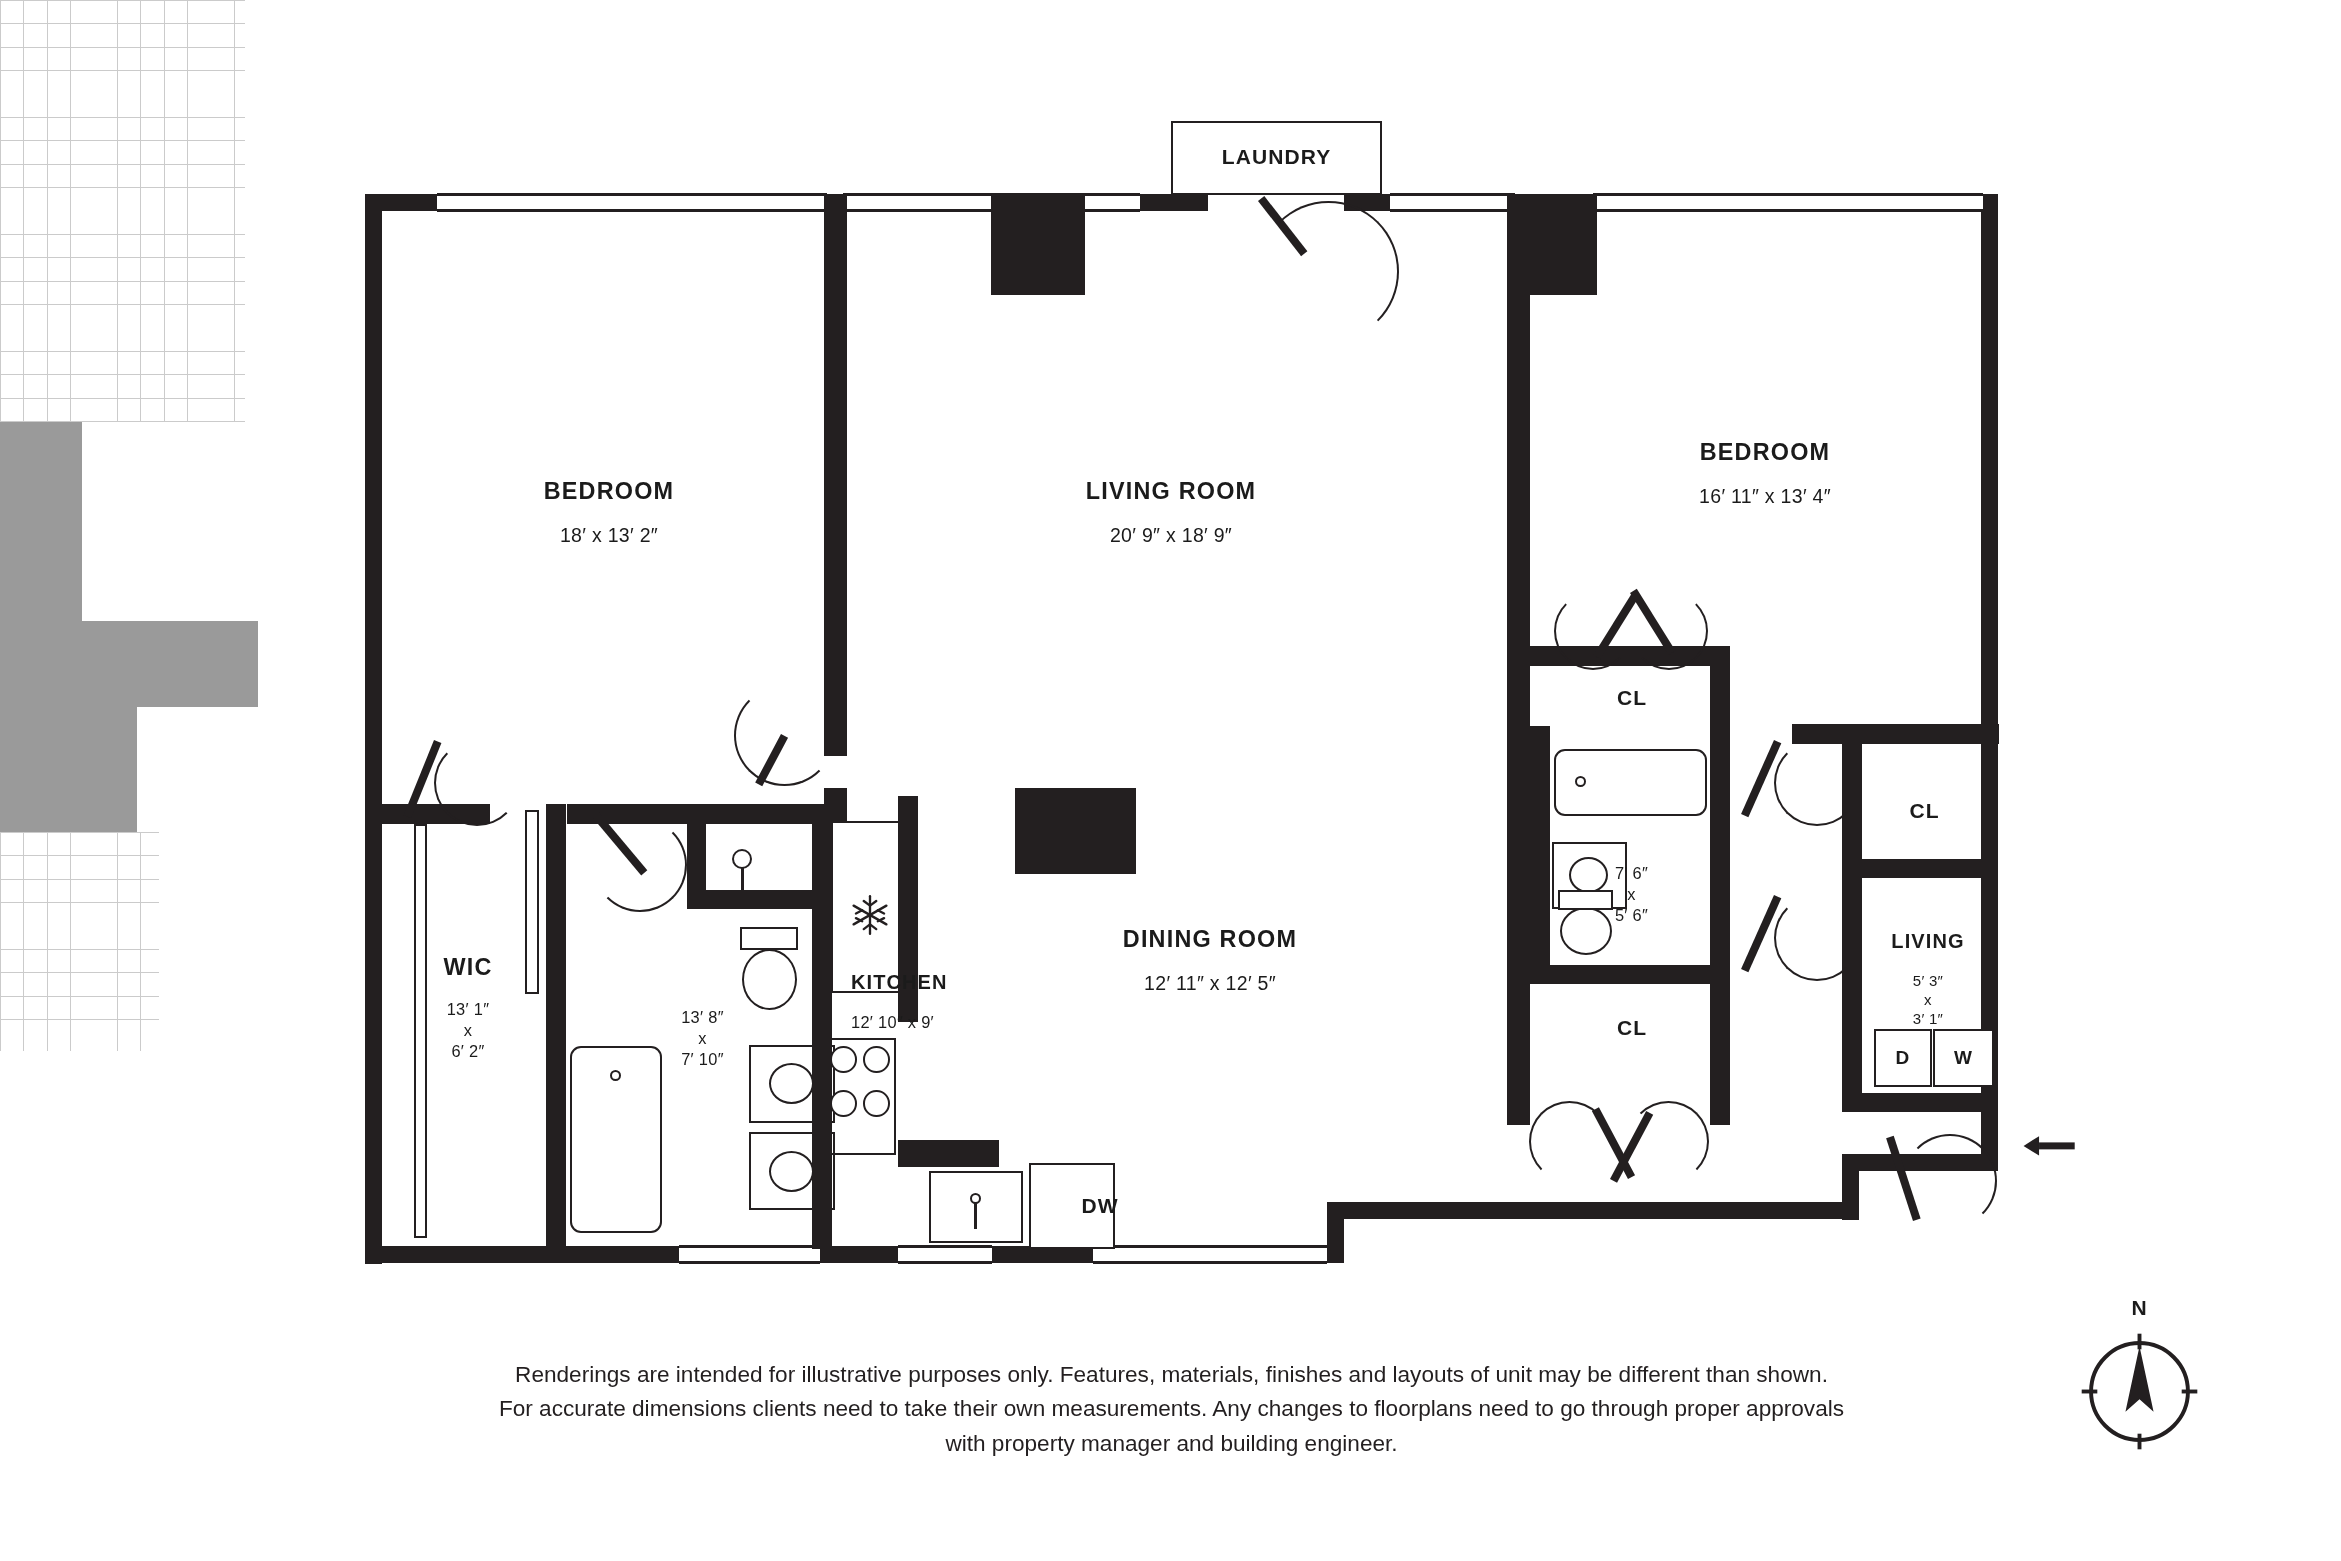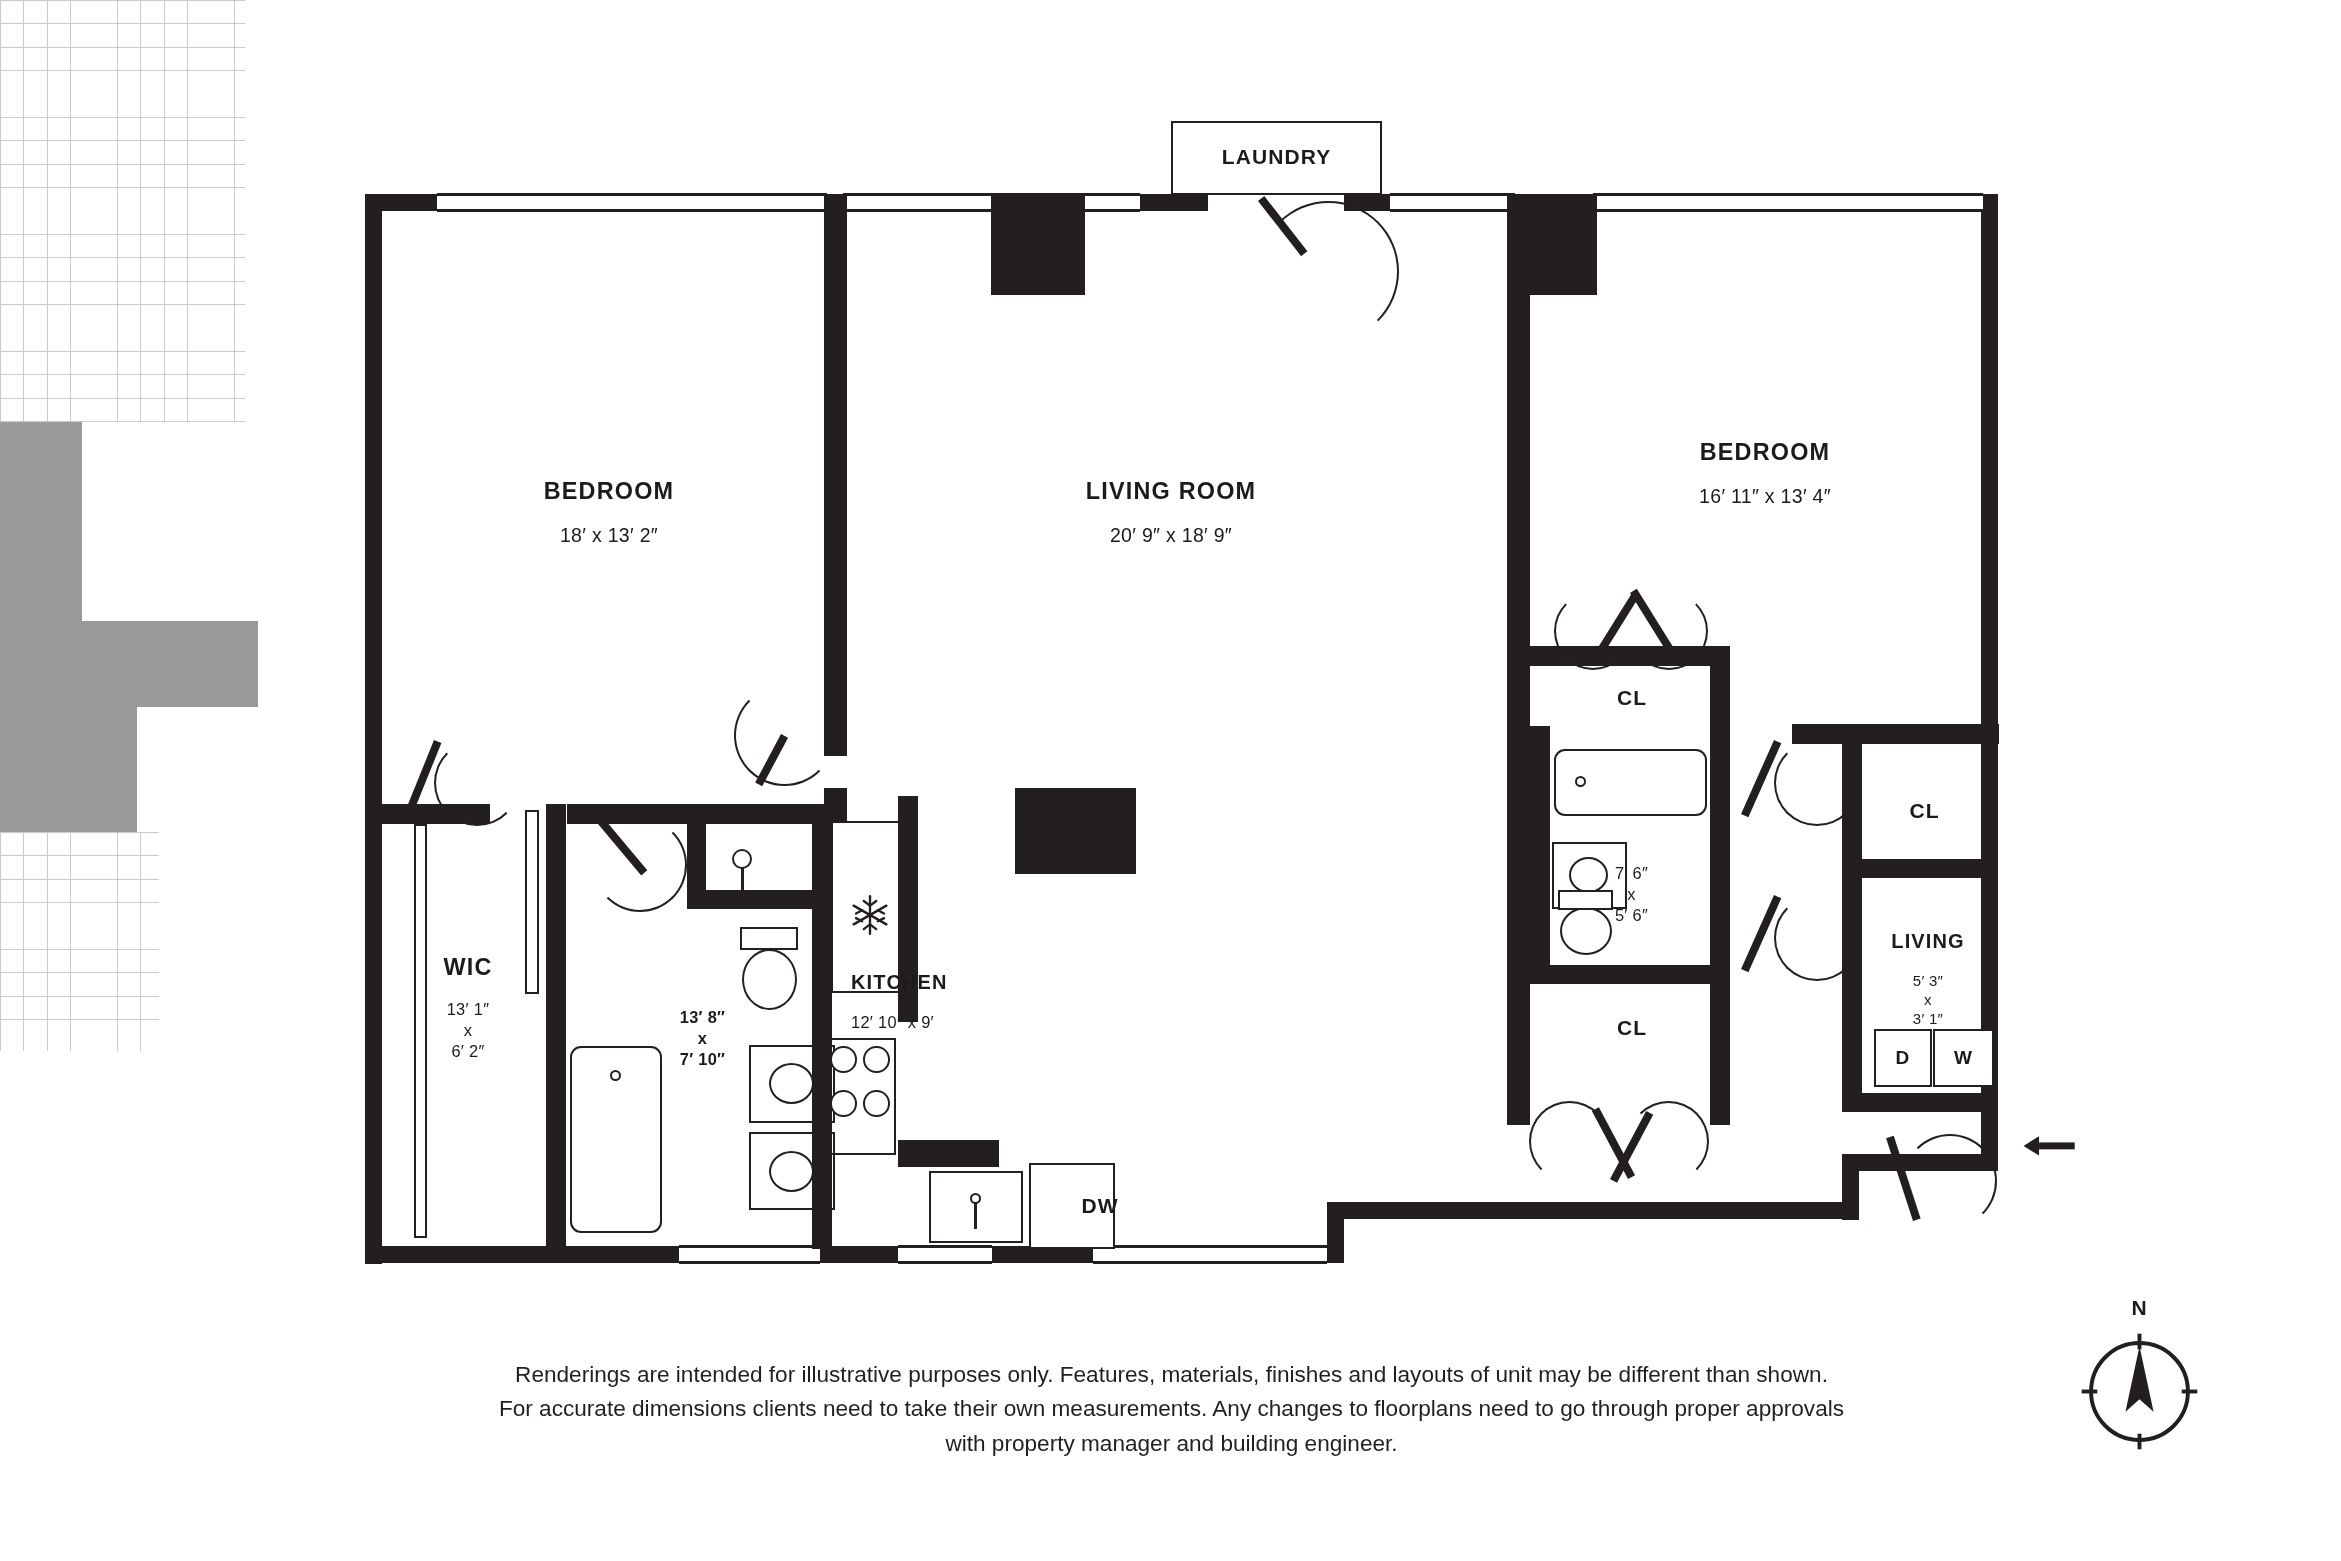--- a/index.html
+++ b/index.html
@@ -288,34 +288,38 @@
   <div class="label" style="left:960px; top:461px; width:422px;">
     <div class="rname">LIVING ROOM</div>
     <div class="rdim">20′ 9″ x 18′ 9″</div>
   </div>
 
   <div class="label" style="left:1554px; top:422px; width:422px;">
     <div class="rname">BEDROOM</div>
     <div class="rdim">16′ 11″ x 13′ 4″</div>
   </div>
 
+  <div class="label" style="left:999px; top:909px; width:422px;">
+    <div class="rname">DINING ROOM</div>
+    <div class="rdim">12′ 11″ x 12′ 5″</div>
+  </div>
 
   <div class="label" style="left:851px; top:954px; width:211px; text-align:left;">
     <div class="rname sm" style="text-align:left;">KITCHEN</div>
     <div class="rdim sm" style="text-align:left;">12′ 10″ x 9′</div>
   </div>
 
   <div class="label" style="left:390px; top:937px; width:156px;">
     <div class="rname">WIC</div>
     <div class="rdim sm">13′ 1″
 x
 6′ 2″</div>
   </div>
 
-  <div class="label" style="left:632px; top:991px; width:141px;font-weight:bold;">
+  <div class="label" style="left:632px; top:991px; width:141px;">
     <div class="rdim sm">13′ 8″
 x
 7′ 10″</div>
   </div>
 
   <div class="label" style="left:1569px; top:847px; width:125px;">
     <div class="rdim sm">7′ 6″
 x
 5′ 6″</div>
   </div>

